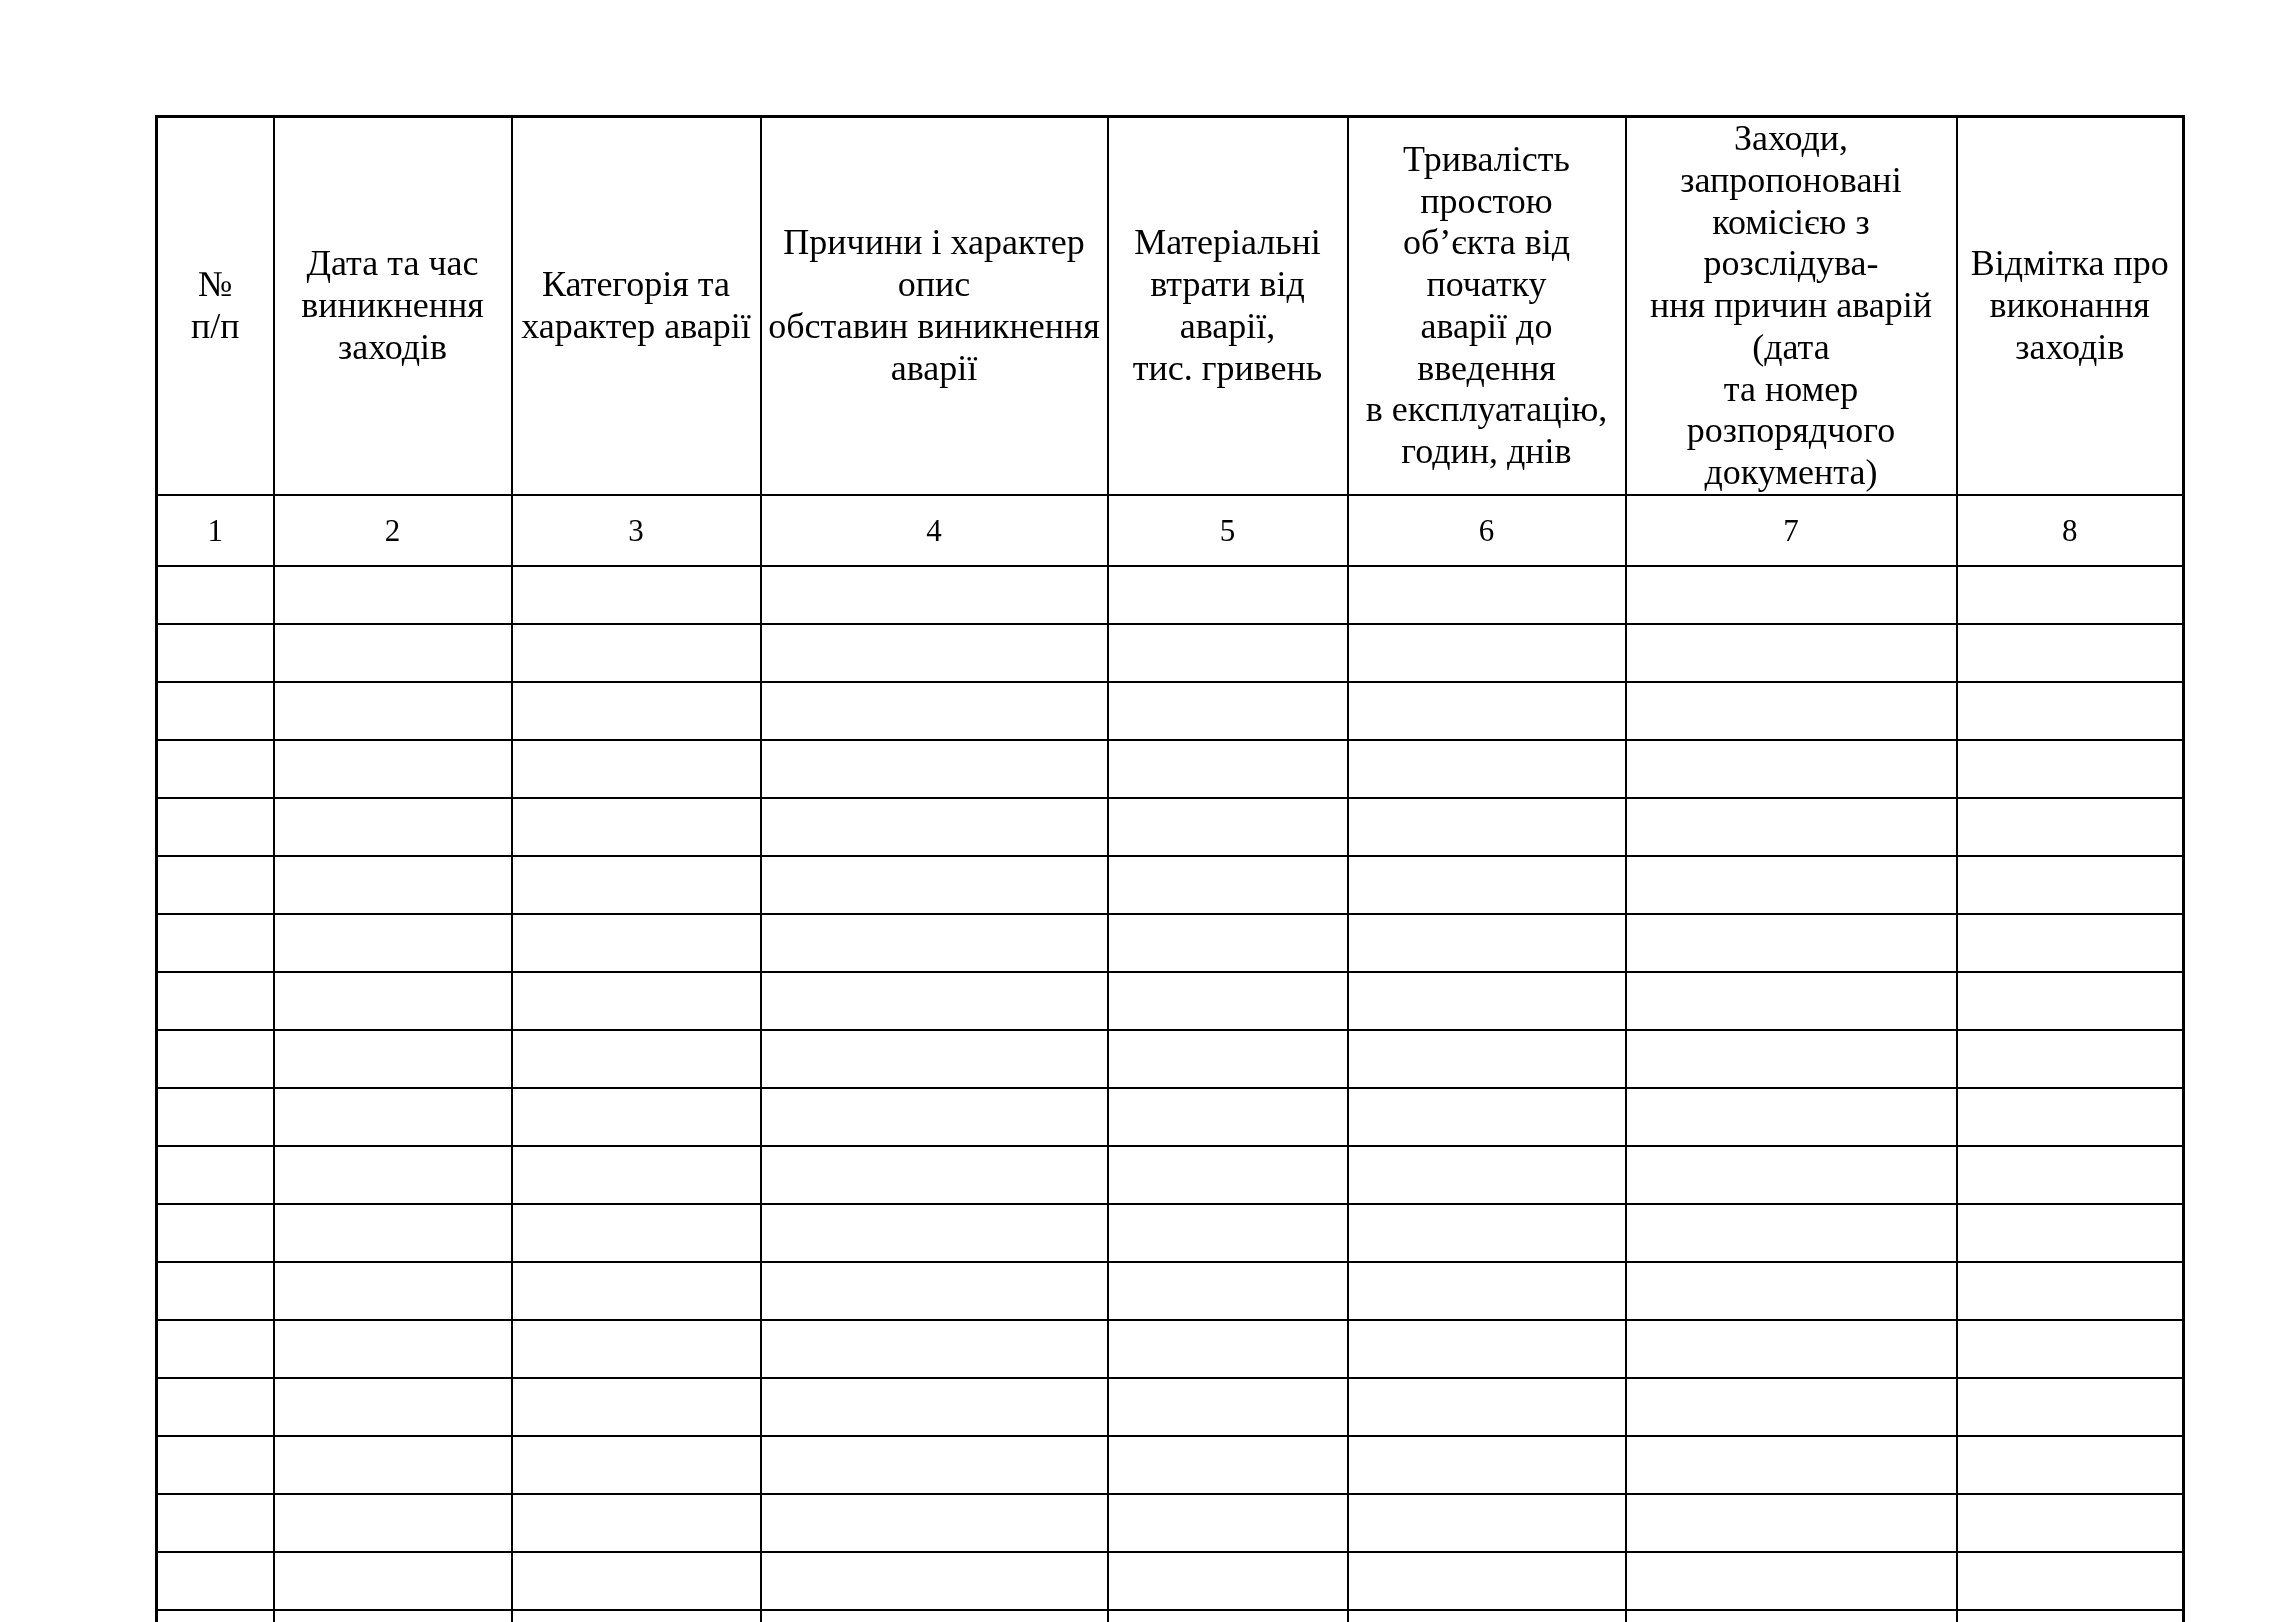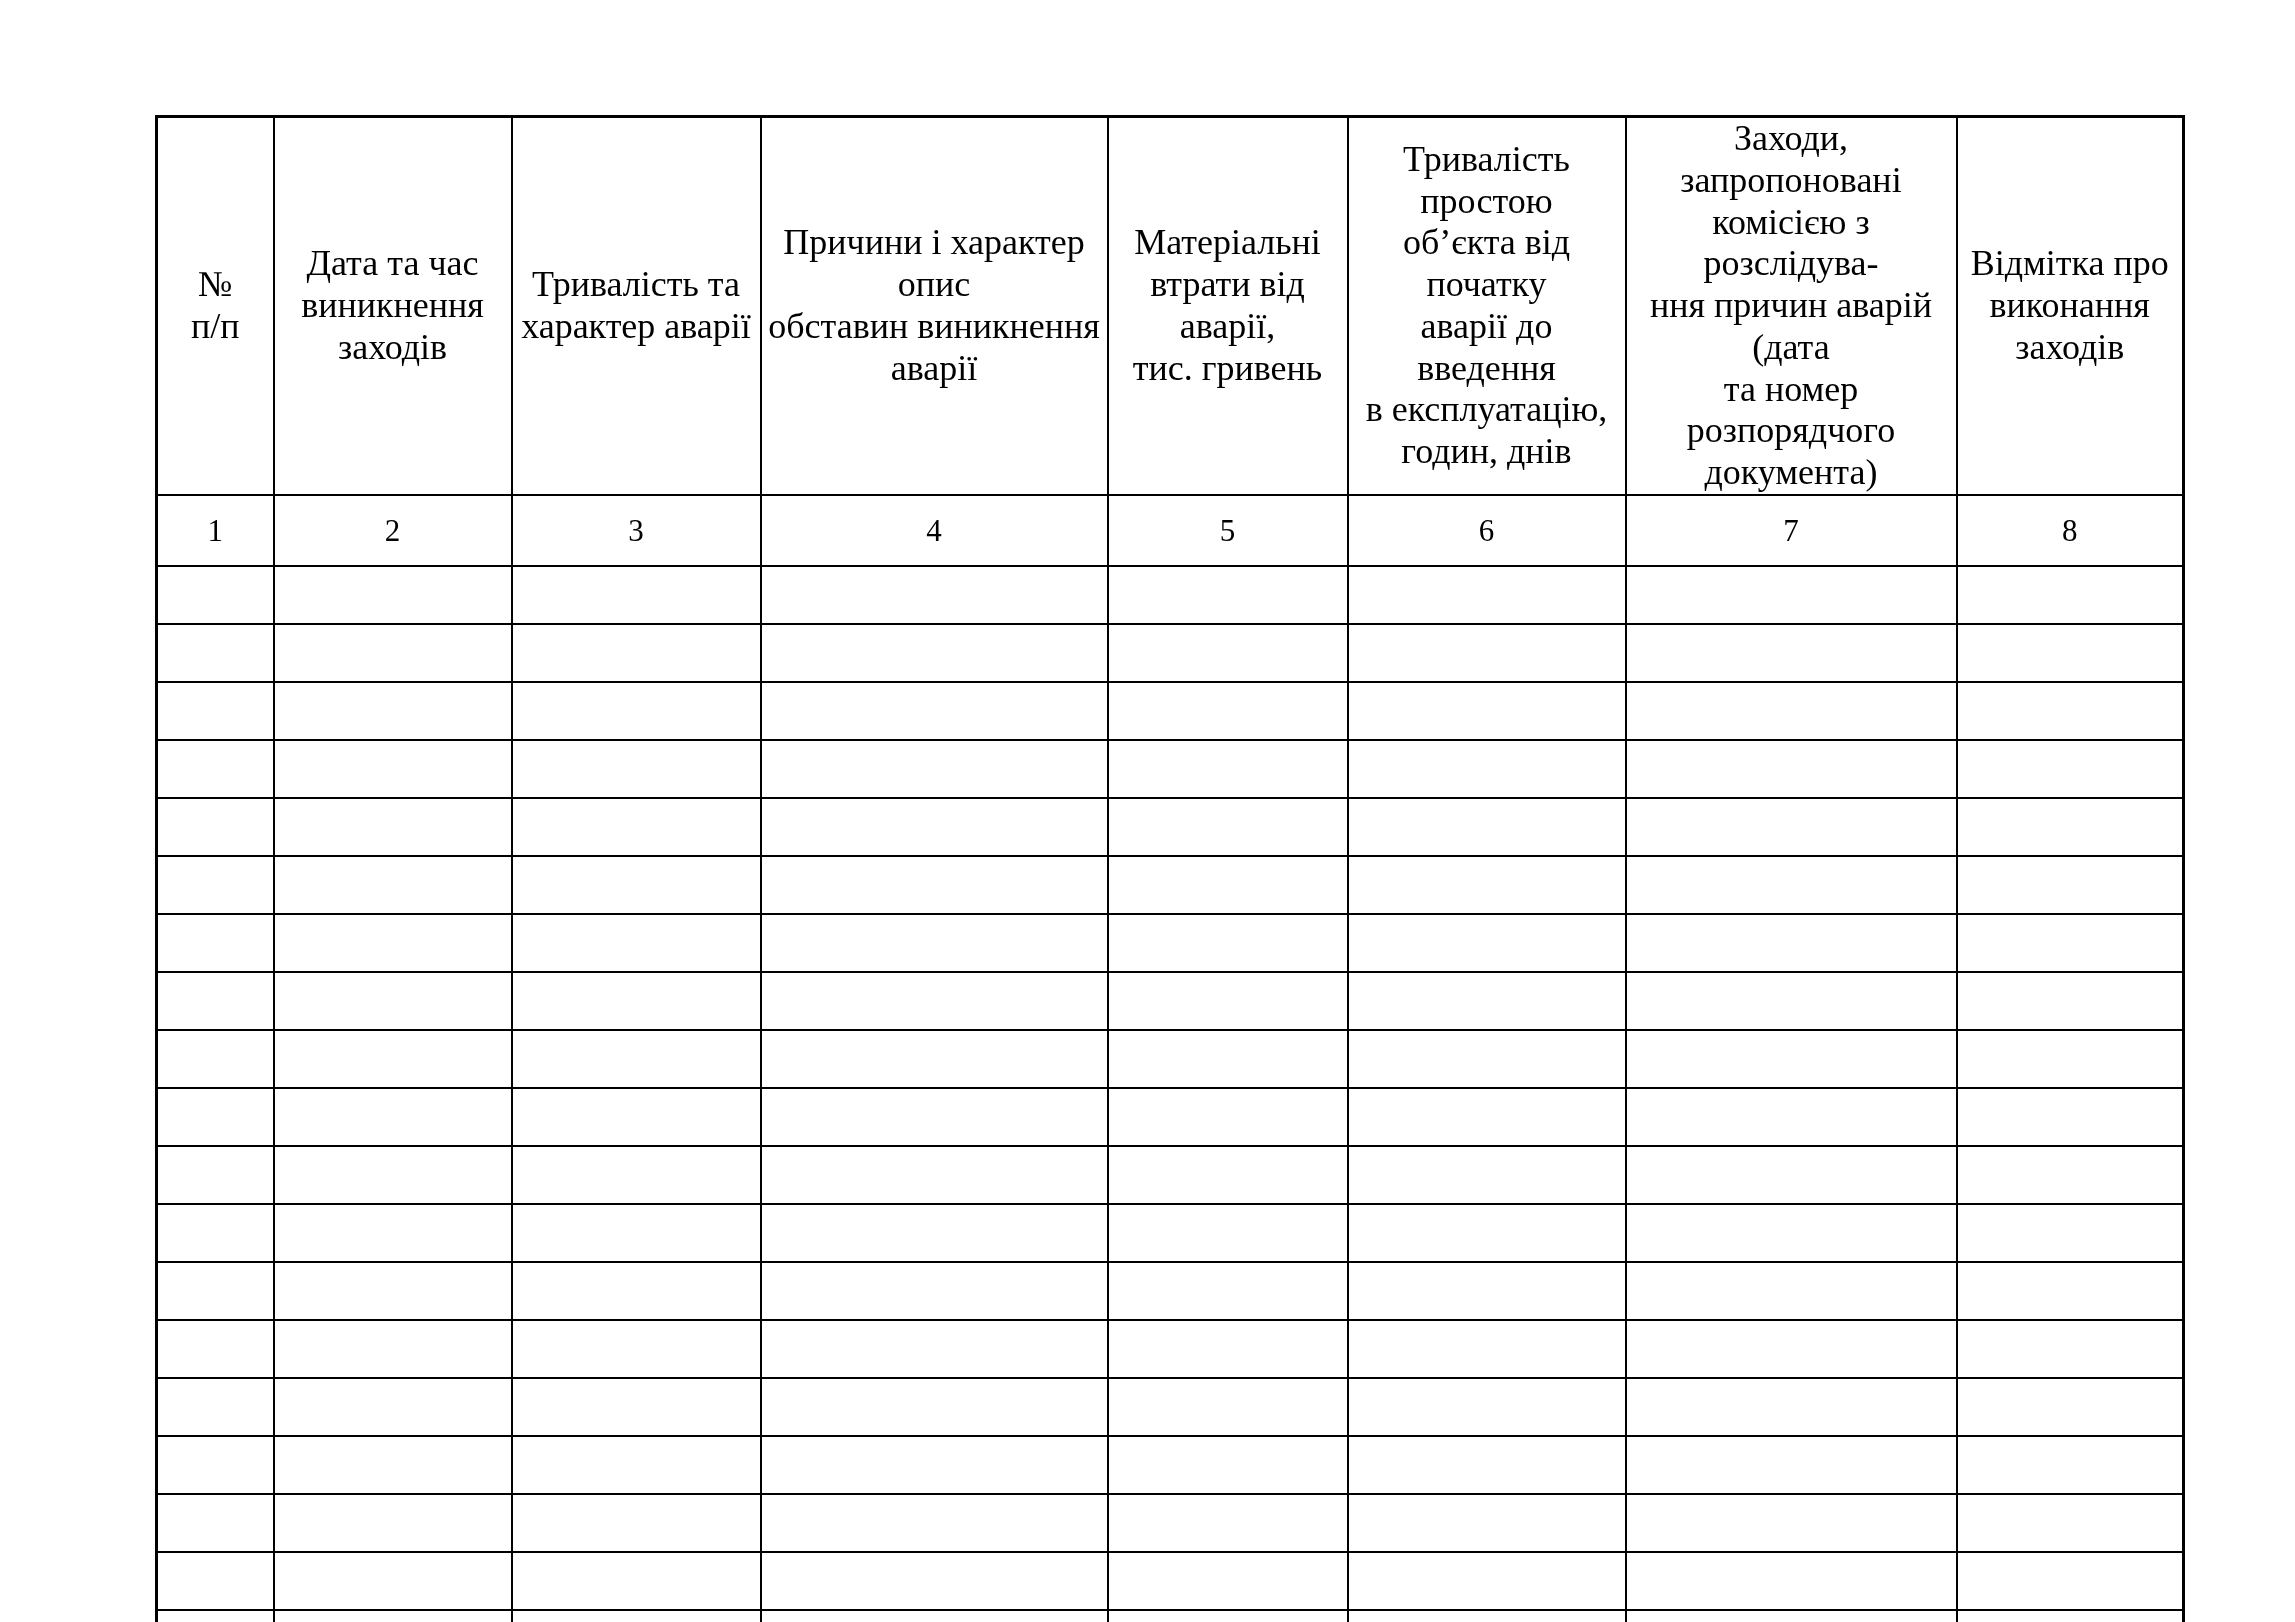--- a/index.html
+++ b/index.html
@@ -80,21 +80,21 @@
         <col class="c7">
         <col class="c8">
     </colgroup>
     <thead>
       <tr class="header-row">
         <th>№
 п/п</th>
         <th>Дата та час
 виникнення
 заходів</th>
-        <th>Тривалість та
+        <th>Категорія та
 характер аварії</th>
         <th>Причини і характер опис
 обставин виникнення
 аварії</th>
         <th>Матеріальні
 втрати від аварії,
 тис. гривень</th>
         <th>Тривалість простою
 об’єкта від початку
 аварії до введення

